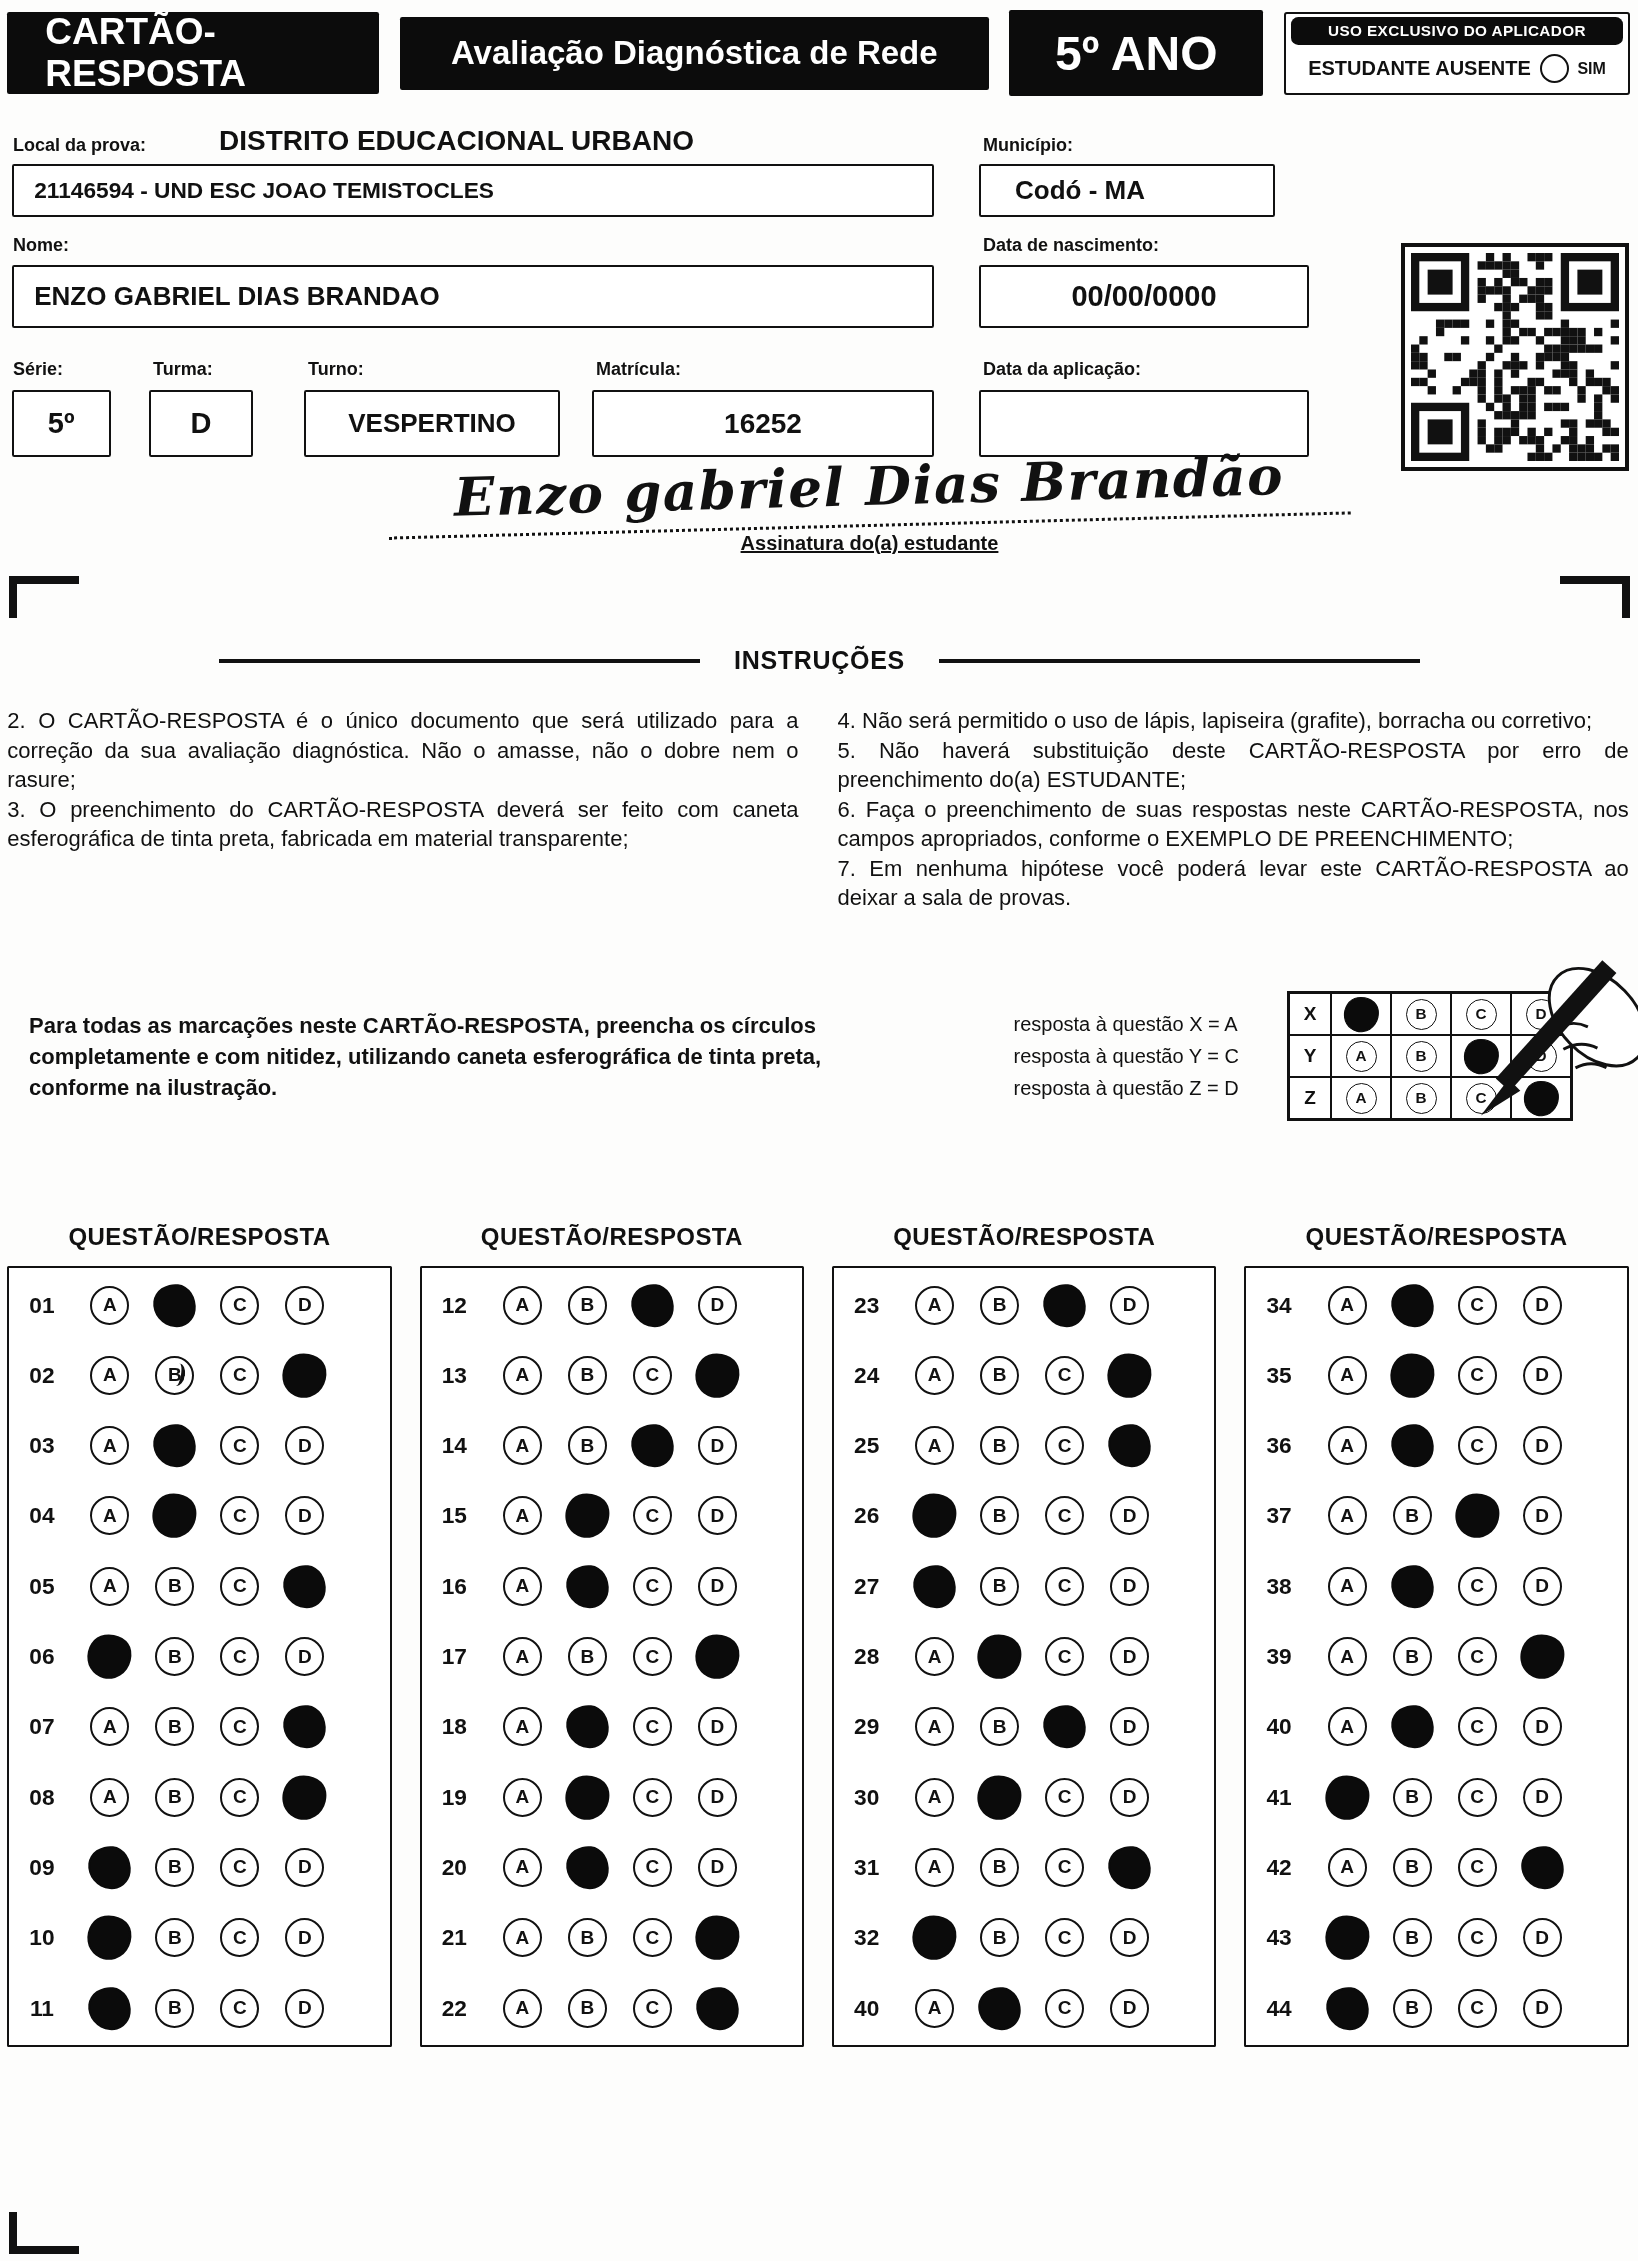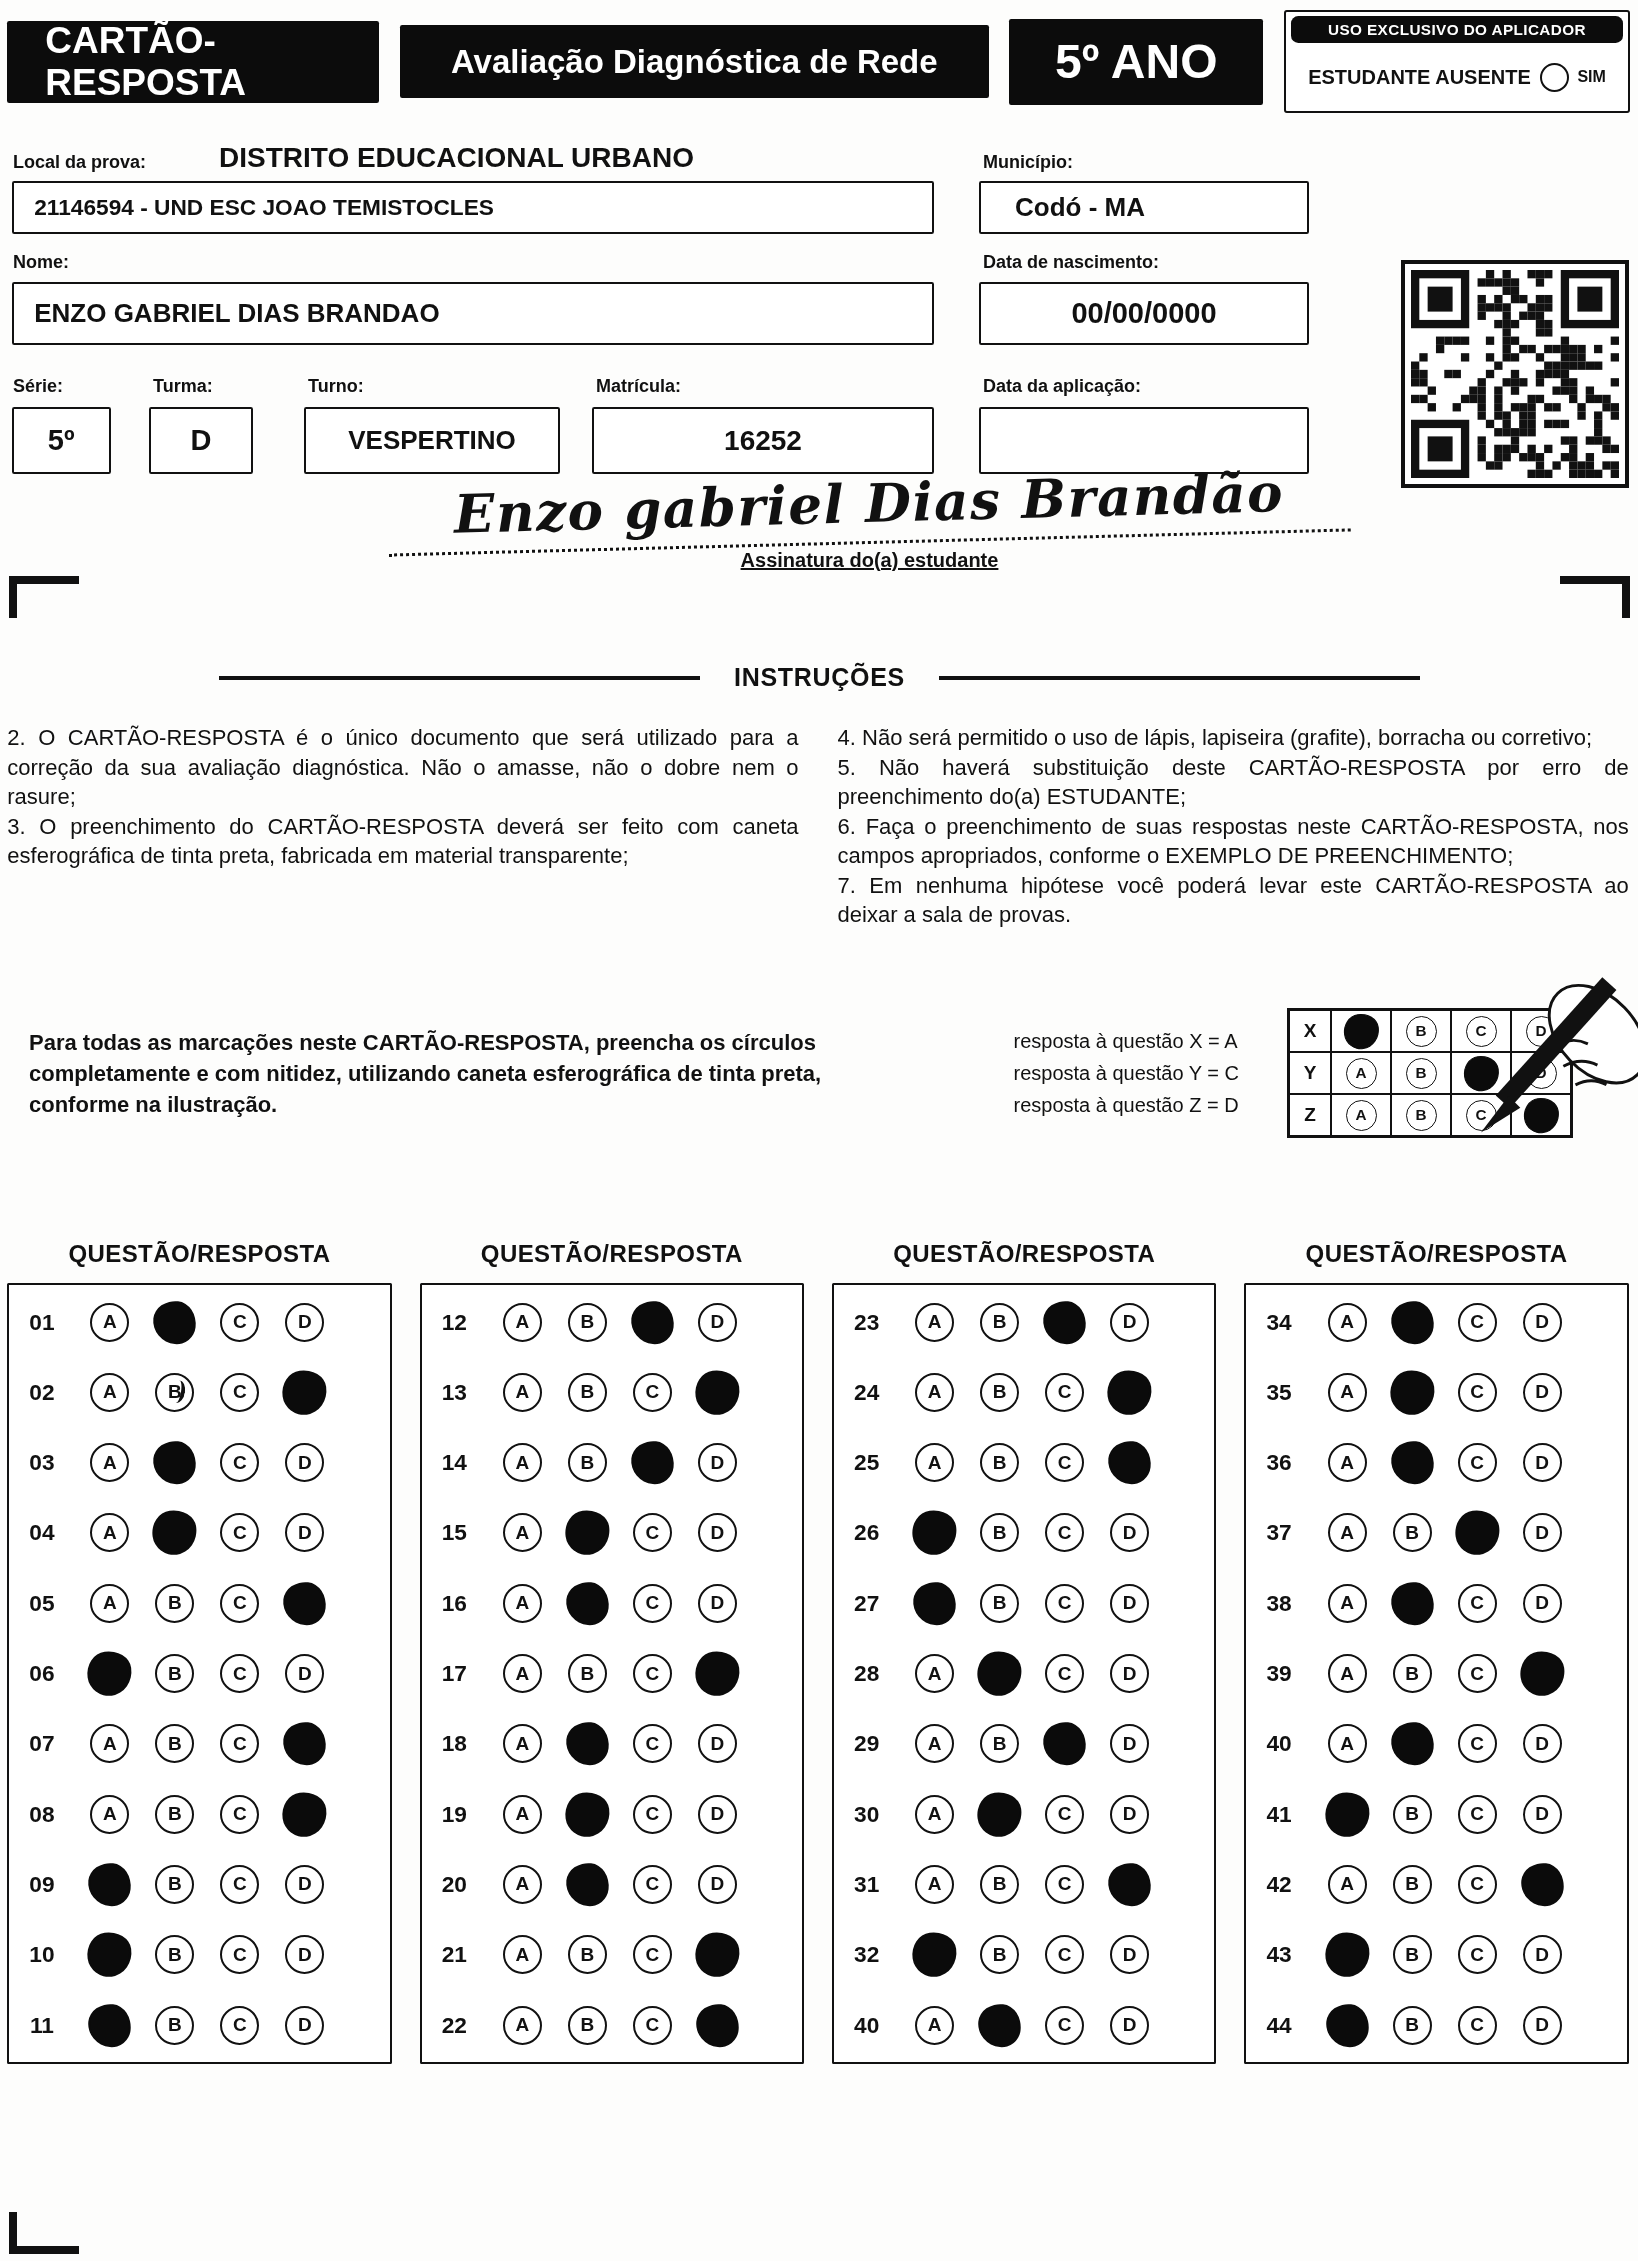--- a/index.html
+++ b/index.html
@@ -6,35 +6,35 @@
   html,body{background:#d9d9d9;}
   .page{width:1639px;height:2261px;background:#fdfdfc;position:relative;
         font-family:"Liberation Sans",sans-serif;color:#111;overflow:hidden;}
 
   
   .header-row{display:flex;align-items:center;gap:20.5px;padding:10.2px 8.8px 0 7.3px;}
   .blackbox{background:#0c0c0c;color:#fff;display:flex;align-items:center;justify-content:center;font-weight:bold;}
   .title-box{width:372px;height:82px;font-size:37px;justify-content:flex-start;padding-left:38px;border-radius:2.2px;}
   .subtitle-box{width:589px;height:73px;font-size:33px;border-radius:2.2px;}
   .grade-box{width:254px;height:86px;font-size:48px;border-radius:2.2px;}
-  .aplicador-box{flex:1;height:103px;border:2.9px solid #111;border-radius:2.9px;display:flex;flex-direction:column;background:#fff;}
+  .aplicador-box{flex:1;height:83px;border:2.9px solid #111;border-radius:2.9px;display:flex;flex-direction:column;background:#fff;}
   .aplicador-bar{background:#0c0c0c;color:#fff;font-weight:bold;font-size:15.3px;text-align:center;margin:3.7px 5.1px 0;padding:5.1px 0 4.4px;border-radius:7.3px;letter-spacing:0.4px;}
   .absent-row{display:flex;align-items:center;justify-content:center;gap:8.8px;font-weight:bold;font-size:20px;flex:1;}
   .absent-bubble{width:29px;height:29px;border:2.9px solid #111;border-radius:50%;background:#fff;}
   .absent-sim{font-size:16px;}
 
   
   .form-area{position:relative;height:474px;margin-top:29px;}
   .f-label{position:absolute;font-size:18px;font-weight:bold;white-space:nowrap;}
   .f-box{position:absolute;border:2.9px solid #111;border-radius:2.2px;display:flex;align-items:center;font-weight:bold;background:#fff;white-space:nowrap;overflow:hidden;}
   .l-local{left:13px;top:10.2px;}
   .t-district{position:absolute;left:219px;top:0;font-size:28px;font-weight:bold;}
   .l-municipio{left:983px;top:10.2px;}
   .b-school{left:11.7px;top:39px;width:922px;height:53px;font-size:22.7px;padding-left:20.5px;}
-  .b-municipio{left:979px;top:39px;width:330px;height:53px;font-size:26px;padding-left:34px;}
+  .b-municipio{left:979px;top:39px;width:296px;height:53px;font-size:26px;padding-left:34px;}
   .l-nome{left:13px;top:110px;}
   .l-nascimento{left:983px;top:110px;}
   .b-nome{left:11.7px;top:140px;width:922px;height:63px;font-size:26px;padding-left:20.5px;}
   .b-nascimento{left:979px;top:140px;width:330px;height:63px;font-size:29px;justify-content:center;}
   .l-serie{left:13px;top:234px;}
   .l-turma{left:153px;top:234px;}
   .l-turno{left:308px;top:234px;}
   .l-matricula{left:596px;top:234px;}
   .l-aplicacao{left:983px;top:234px;}
   .b-serie{left:11.7px;top:265px;width:99px;height:67px;font-size:29px;justify-content:center;}

